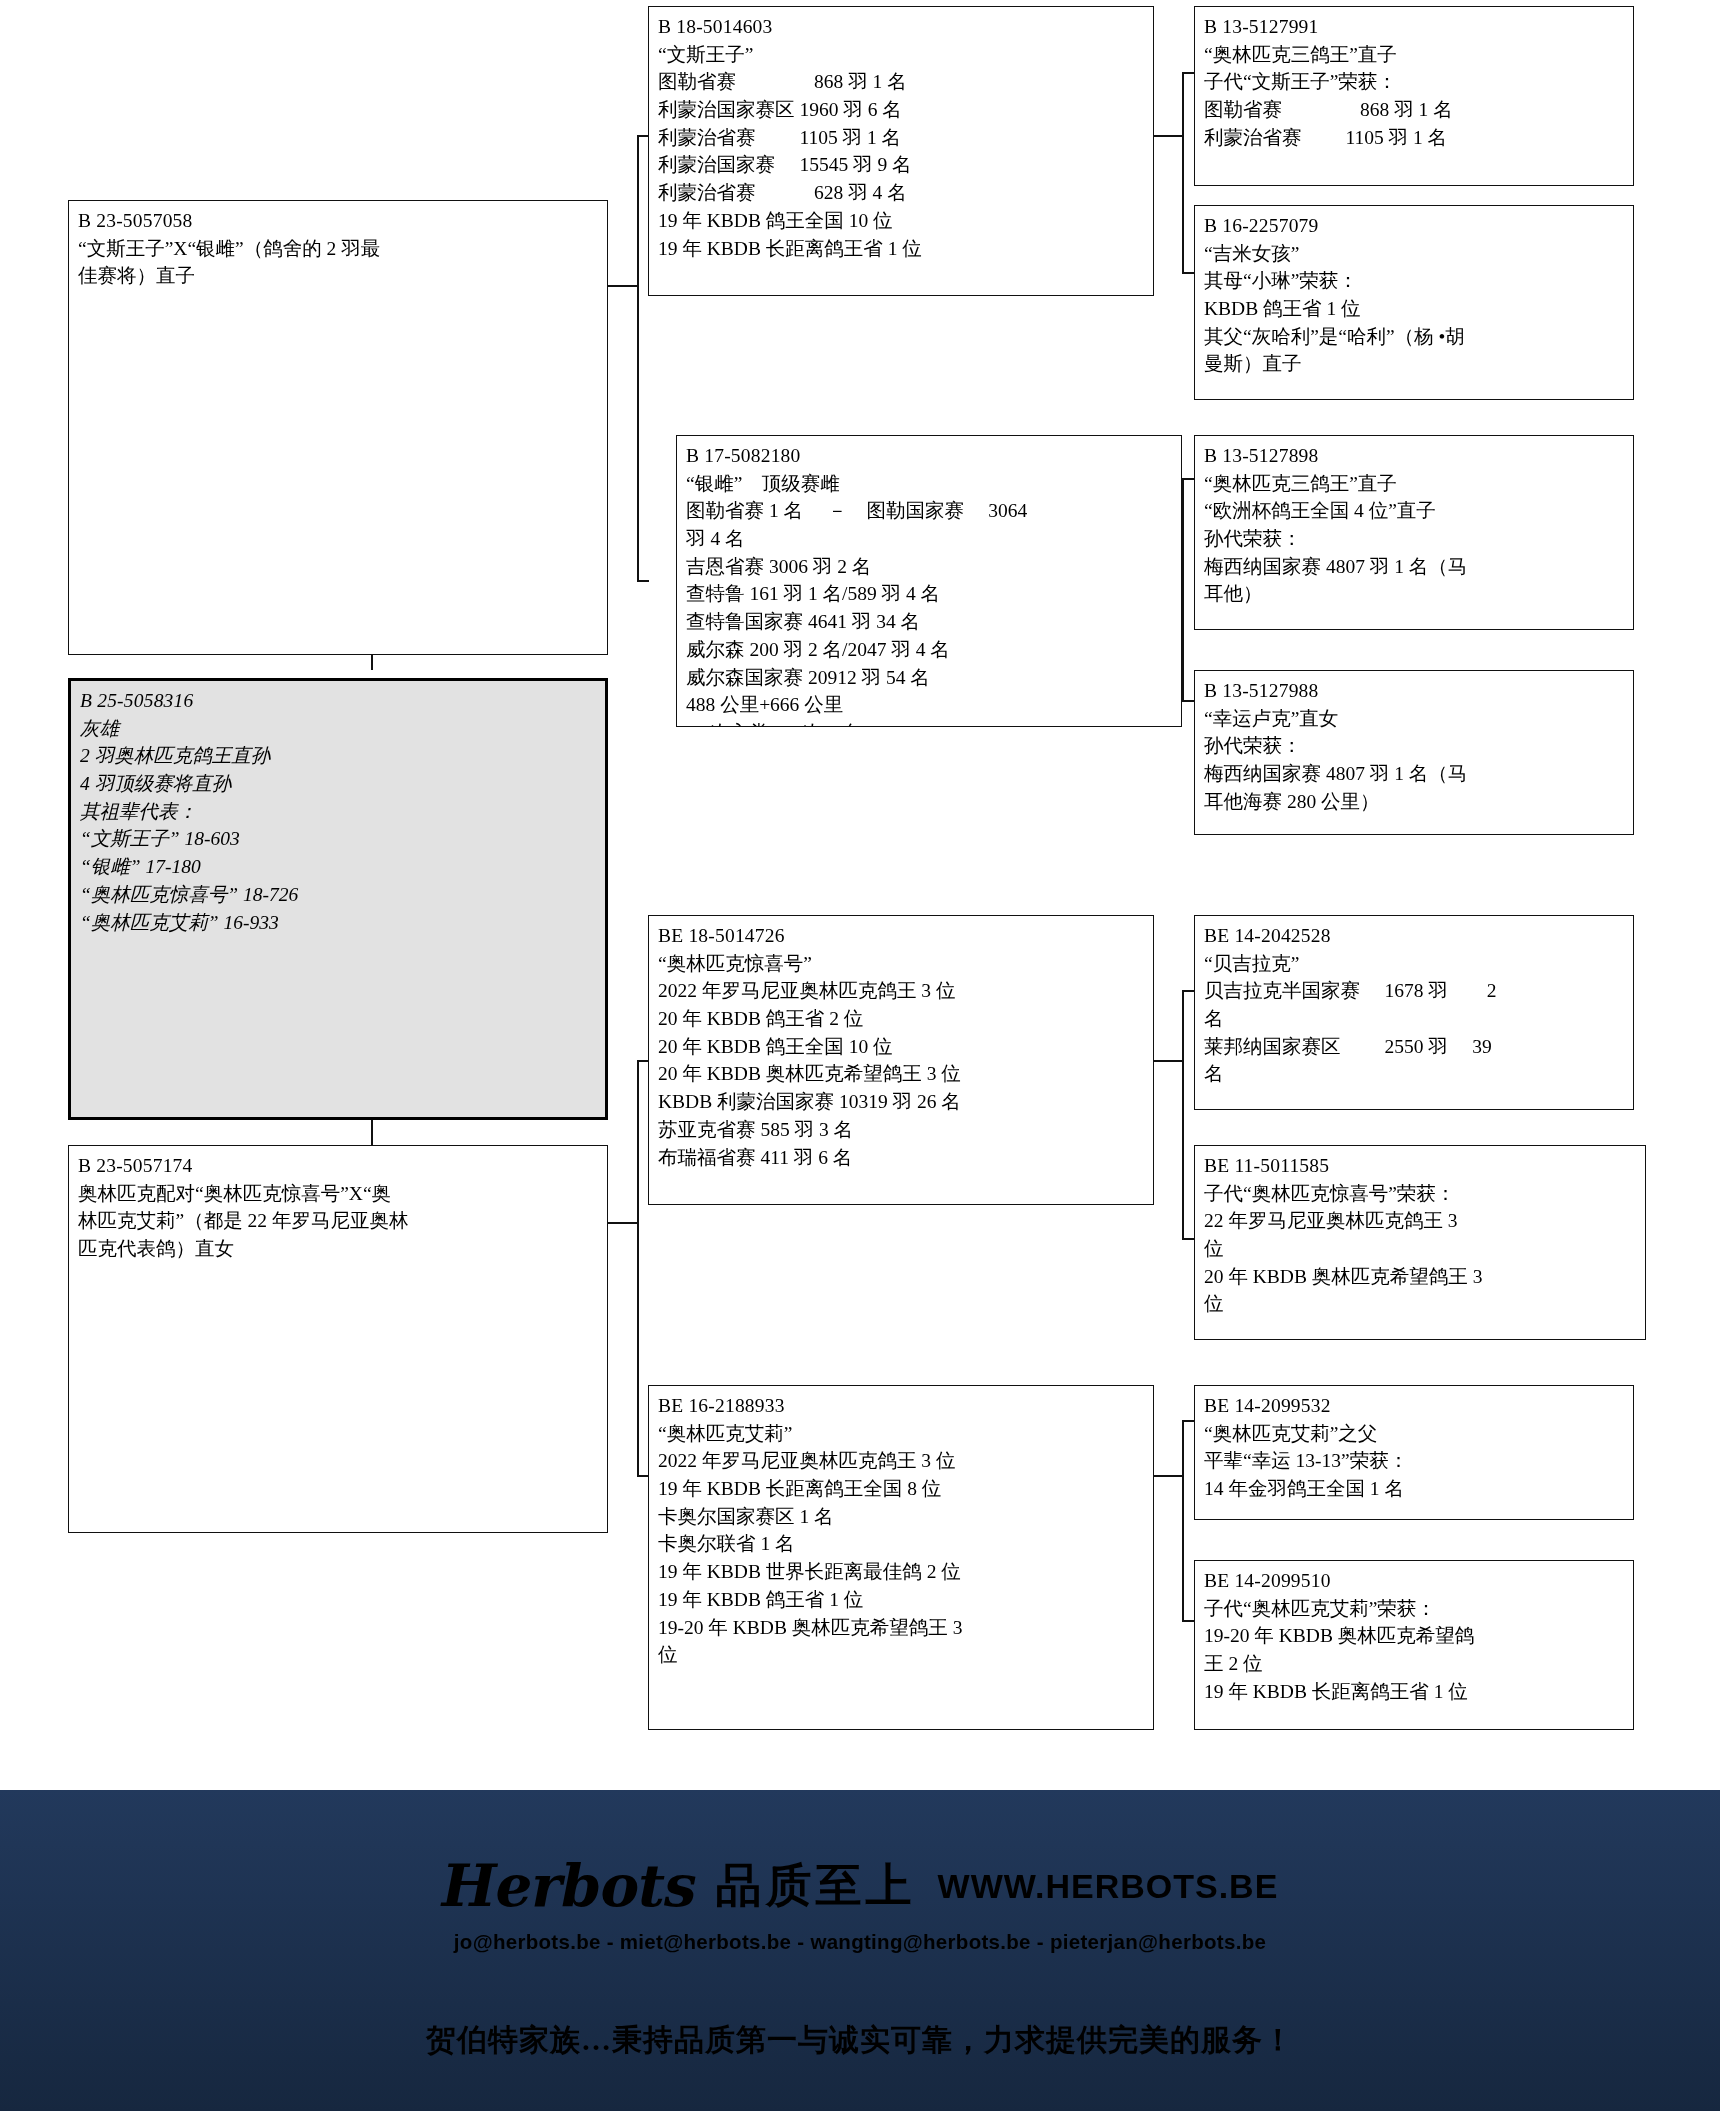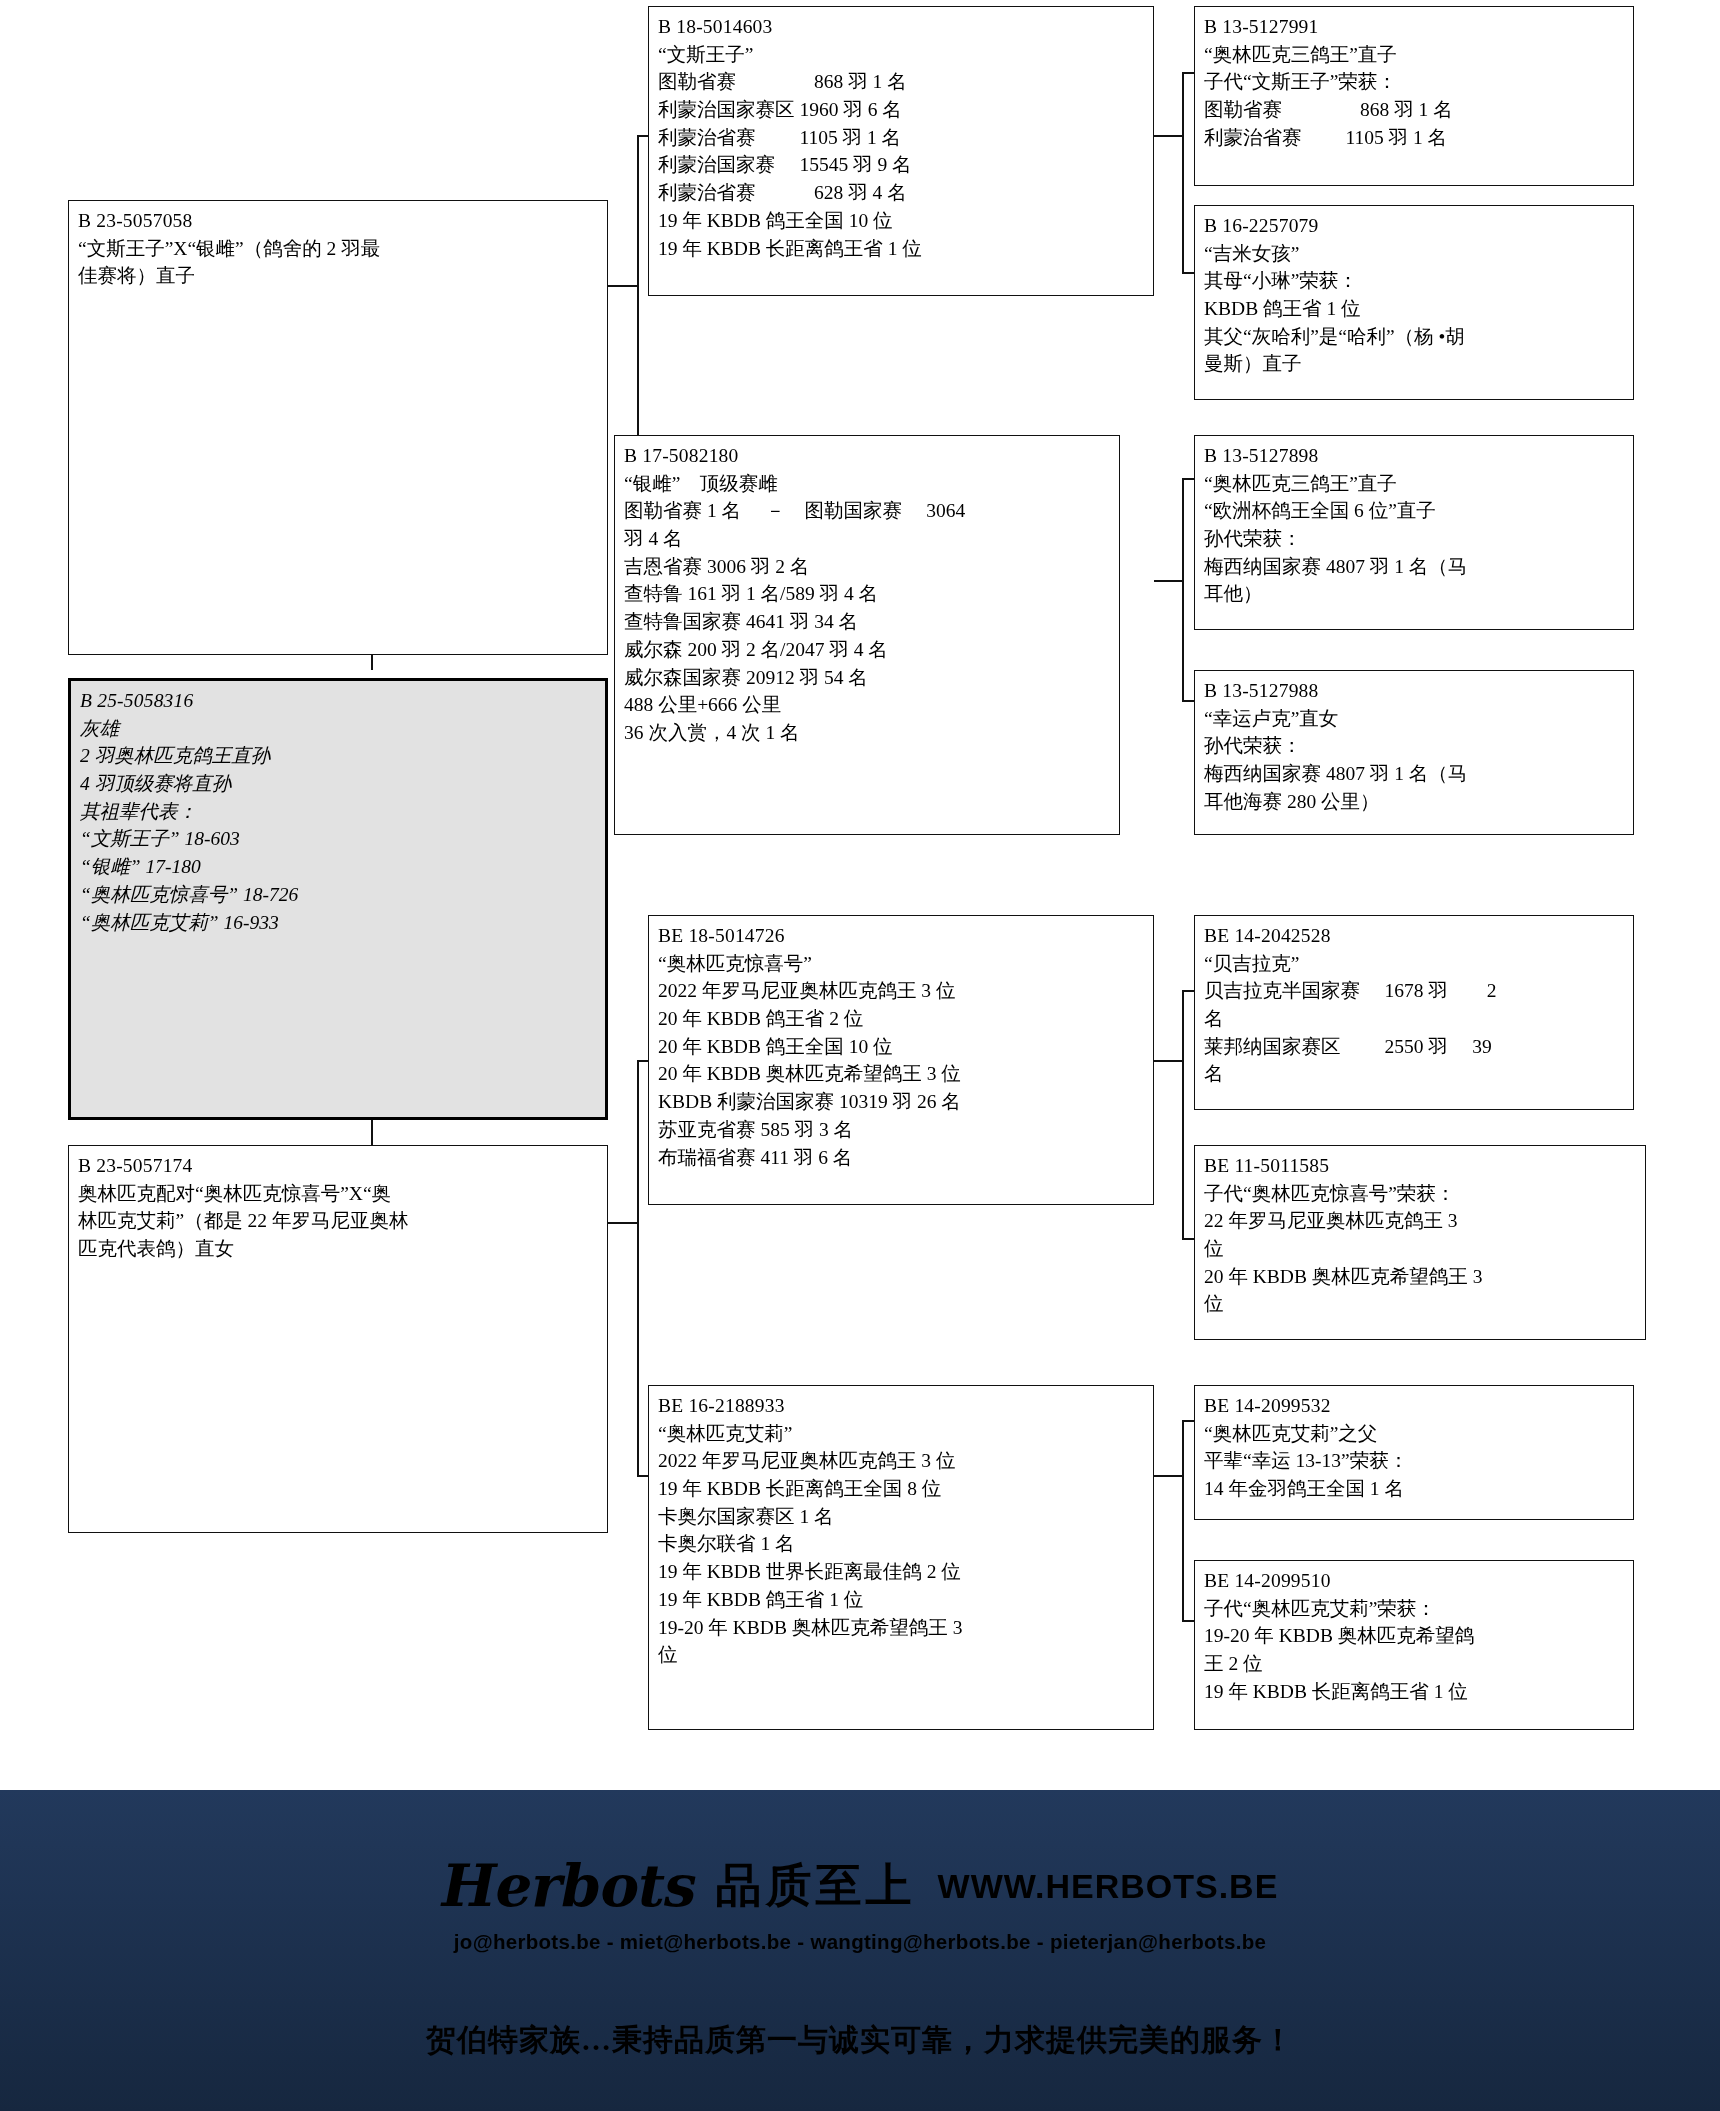--- a/index.html
+++ b/index.html
@@ -196,21 +196,21 @@
       <div class="line">“文斯王子”</div>
       <div class="line">图勒省赛　　　　868 羽 1 名</div>
       <div class="line">利蒙治国家赛区  1960 羽 6 名</div>
       <div class="line">利蒙治省赛　　 1105 羽 1 名</div>
       <div class="line">利蒙治国家赛　 15545 羽 9 名</div>
       <div class="line">利蒙治省赛　　　628 羽 4 名</div>
       <div class="line">19 年 KBDB 鸽王全国 10 位</div>
       <div class="line">19 年 KBDB 长距离鸽王省 1 位</div>
     </div>
 
-    <div class="node" style="left:614px; top:435px; width:506px; height:400px;">
+    <div class="node" style="left:676px; top:435px; width:506px; height:292px;">
       <div class="ring">B  17-5082180</div>
       <div class="line">“银雌”　顶级赛雌</div>
       <div class="line">图勒省赛 1 名 　－　图勒国家赛　 3064</div>
       <div class="line">羽 4 名</div>
       <div class="line">吉恩省赛  3006 羽 2 名</div>
       <div class="line">查特鲁 161 羽 1 名/589 羽 4 名</div>
       <div class="line">查特鲁国家赛  4641 羽 34 名</div>
       <div class="line">威尔森 200 羽 2 名/2047 羽 4 名</div>
       <div class="line">威尔森国家赛 20912 羽 54 名</div>
       <div class="line">488 公里+666 公里</div>
@@ -255,21 +255,21 @@
       <div class="line">“吉米女孩”</div>
       <div class="line">其母“小琳”荣获：</div>
       <div class="line">KBDB 鸽王省 1 位</div>
       <div class="line">其父“灰哈利”是“哈利”（杨 •胡</div>
       <div class="line">曼斯）直子</div>
     </div>
 
     <div class="node" style="left:1194px; top:435px; width:440px; height:195px;">
       <div class="ring">B  13-5127898</div>
       <div class="line">“奥林匹克三鸽王”直子</div>
-      <div class="line">“欧洲杯鸽王全国 6 位”直子</div>
+      <div class="line">“欧洲杯鸽王全国 4 位”直子</div>
       <div class="line">孙代荣获：</div>
       <div class="line">梅西纳国家赛 4807 羽 1 名（马</div>
       <div class="line">耳他）</div>
     </div>
 
     <div class="node" style="left:1194px; top:670px; width:440px; height:165px;">
       <div class="ring">B  13-5127988</div>
       <div class="line">“幸运卢克”直女</div>
       <div class="line">孙代荣获：</div>
       <div class="line">梅西纳国家赛 4807 羽 1 名（马</div>

